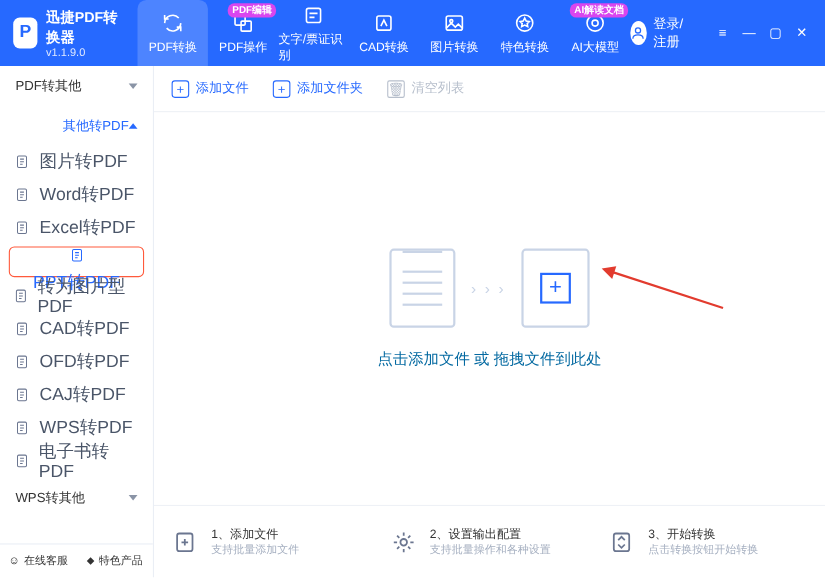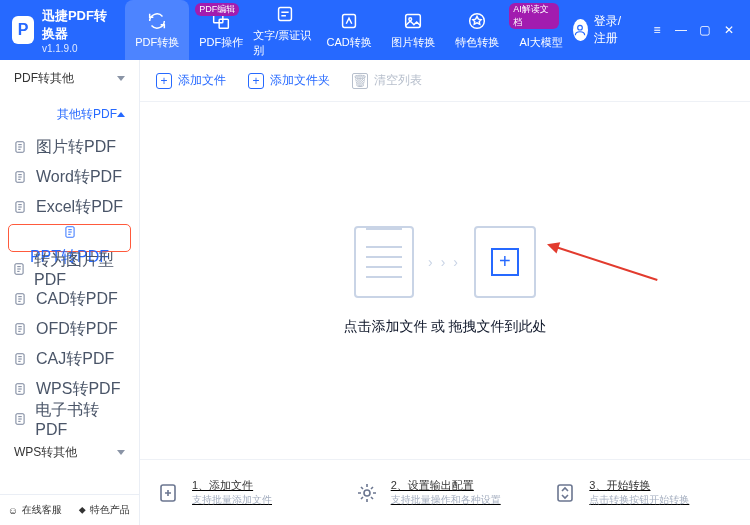--- a/index.html
+++ b/index.html
@@ -9,21 +9,21 @@
 .logo-area { display: flex; align-items: center; gap: 8px; padding: 0 12px; width: 140px; }
 .logo-icon { width: 28px; height: 28px; background: #fff; border-radius: 6px; display: flex; align-items: center; justify-content: center; color: #2669ff; font-weight: bold; font-size: 16px; }
 .brand-col .brand { font-size: 13px; font-weight: bold; }
 .brand-col .ver { font-size: 10px; opacity: .85; }
 
 .topnav { display: flex; height: 60px; flex: 1; }
 .topnav-item { width: 64px; display: flex; flex-direction: column; align-items: center; justify-content: center; gap: 3px; font-size: 11px; cursor: pointer; position: relative; }
 .topnav-item.active { background: rgba(255,255,255,.18); border-radius: 8px 8px 0 0; }
 .topnav-item .ico { width: 22px; height: 22px; display: flex; align-items: center; justify-content: center; }
 .topnav-item svg { stroke: #fff; fill: none; stroke-width: 1.6; }
-.badge { position: absolute; top: 3px; right: 14px; background: #a21caf; font-size: 9px; padding: 0 4px; border-radius: 6px; line-height: 13px; }
+.badge { position: absolute; top: 3px; right: 2px; background: #d946ef; font-size: 9px; padding: 0 4px; border-radius: 6px; line-height: 13px; font-weight: bold; }
 
 .right-area { display: flex; align-items: center; gap: 10px; padding-right: 10px; }
 .login { display: flex; align-items: center; gap: 6px; cursor: pointer; }
 .avatar { width: 22px; height: 22px; background: #fff; border-radius: 50%; display:flex; align-items:center; justify-content:center; }
 .winbtns { display: flex; gap: 2px; margin-left: 8px; }
 .winbtn { width: 22px; height: 22px; display: flex; align-items: center; justify-content: center; cursor: pointer; }
 
 .body { display: flex; height: calc(525px - 60px); }
 
 .sidebar { width: 140px; border-right: 1px solid #eaeef5; overflow-y: auto; display: flex; flex-direction: column; }
@@ -45,27 +45,27 @@
 .tbtn .tico { width: 16px; height: 16px; border: 1.5px solid currentColor; border-radius: 3px; position: relative; display:flex;align-items:center;justify-content:center; font-size:12px; line-height:1; }
 
 .drop { flex: 1; display: flex; flex-direction: column; align-items: center; justify-content: center; position: relative; }
 .drop-figs { display: flex; align-items: center; gap: 14px; }
 .doc { width: 60px; height: 72px; border: 2px solid #c9d4e6; border-radius: 4px; position: relative; }
 .doc::before, .doc::after { content:""; position:absolute; left:10px; right:10px; height:2px; background:#c9d4e6; }
 .doc::before { top: 18px; box-shadow: 0 10px 0 #c9d4e6, 0 20px 0 #c9d4e6, 0 30px 0 #c9d4e6; }
 .dots { color:#c9d4e6; letter-spacing:2px; font-size:14px; }
 .plusbox { width: 62px; height: 72px; border: 2px solid #c9d4e6; border-radius: 4px; display:flex;align-items:center;justify-content:center; }
 .plusbox .plus { width:28px;height:28px;border:2px solid #2669ff; display:flex;align-items:center;justify-content:center;color:#2669ff;font-size:20px; }
-.drop-title { margin-top: 20px; font-size: 14px; color: #0f172a; font-family: Liberation Serif, serif; }
+.drop-title { margin-top: 20px; font-size: 14px; color: #0369a1; }
 .drop-sub { margin-top: 8px; font-size: 11px; color: #a5afc0; }
 .arrow { position:absolute; right:90px; top:160px; width:110px; height:2px; background:#e23b2e; transform:rotate(18deg); }
 .arrow::after { content:""; position:absolute; left:-6px; top:-5px; width:0;height:0;border-top:6px solid transparent;border-bottom:6px solid transparent;border-right:12px solid #e23b2e; }
 
 .steps { height: 66px; border-top: 1px solid #eef1f6; display: flex; align-items: center; padding: 0 14px; gap: 14px; }
-.step { display: flex; align-items: center; gap: 10px; flex:1;text-decoration:underline; }
+.step { display: flex; align-items: center; gap: 10px; flex:1; }
 .step-ico { width: 28px; height: 28px; display:flex;align-items:center;justify-content:center; color:#6b7690; }
 .step-ico svg { stroke:#6b7690; fill:none; stroke-width:1.6; }
 .step-txt .t { font-size: 11px; color:#333; }
 .step-txt .s { font-size: 10px; color:#a5afc0; }
 </style>
 </head>
 <body>
 
 <div class="titlebar">
   <div class="logo-area">

